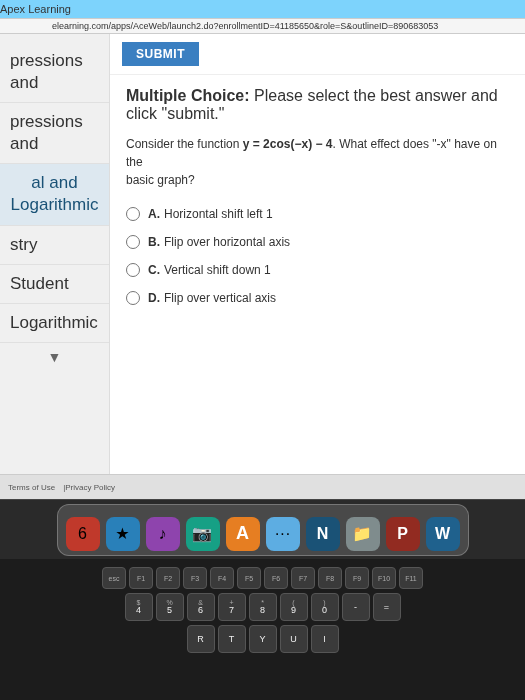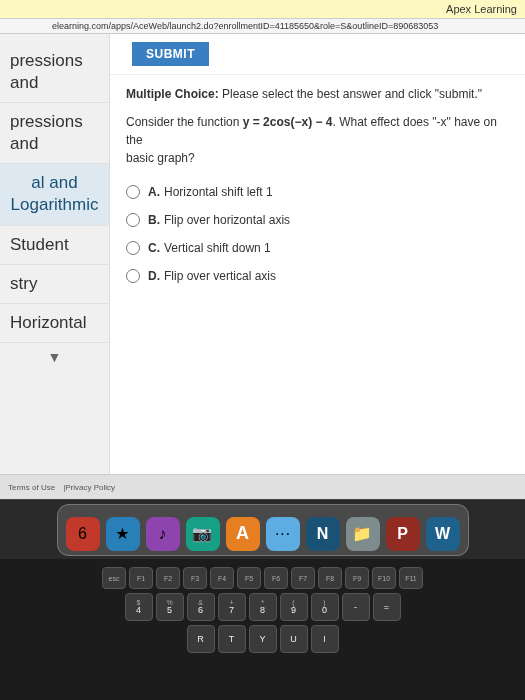--- a/index.html
+++ b/index.html
@@ -10,25 +10,25 @@
       background: #1a1a1a;
       font-family: Arial, sans-serif;
     }
 
     
     .browser-chrome {
       background: #e8e8e8;
       width: 100%;
     }
     .browser-title-bar {
-      background: #fef9c3;
-      text-align: right;
+      background: #7dd3fc;
+      text-align: left;
       font-size: 11px;
       color: #333;
-      padding: 3px 8px;
+      padding: 3px 0;
     }
     .browser-address-bar {
       background: #f5f5f5;
       padding: 2px 8px;
       font-size: 9px;
       color: #333;
       border-top: 1px solid #ccc;
       border-bottom: 1px solid #ccc;
       white-space: nowrap;
       overflow: hidden;
@@ -80,21 +80,21 @@
 
     
     .main-content {
       flex: 1;
       padding: 0;
       overflow-y: auto;
       background: #fff;
     }
 
     .content-header {
-      padding: 8px 22px;
+      padding: 8px 12px;
       border-bottom: 1px solid #eee;
     }
 
     .submit-btn {
       background: #3a7fc1;
       color: white;
       border: none;
       padding: 5px 14px;
       font-size: 12px;
       font-weight: bold;
@@ -107,21 +107,21 @@
     }
 
     .question-title {
       font-size: 18px;
       font-weight: bold;
       color: #222;
       margin-bottom: 10px;
     }
 
     .question-instruction {
-      font-size: 12px;
+      font-size: 16px;
       color: #333;
       margin-bottom: 12px;
     }
     .question-instruction strong {
       font-weight: bold;
     }
 
     .question-text {
       font-size: 12px;
       color: #333;
@@ -270,27 +270,27 @@
     <div class="sidebar-item">
       <span>pressions and</span>
     </div>
     <div class="sidebar-item">
       <span>pressions and</span>
     </div>
     <div class="sidebar-item active">
       <span>al and Logarithmic</span>
     </div>
     <div class="sidebar-item">
+      <span>stry</span>
+    </div>
+    <div class="sidebar-item">
       <span>Student</span>
     </div>
     <div class="sidebar-item">
-      <span>stry</span>
-    </div>
-    <div class="sidebar-item">
-      <span>Horizontal</span>
+      <span>Logarithmic</span>
     </div>
     <div class="sidebar-scroll-btn">▼</div>
   </div>
 
   <div class="main-content">
     <div class="content-header">
       <button class="submit-btn">SUBMIT</button>
     </div>
     <div class="question-body">
       <div class="question-instruction">

